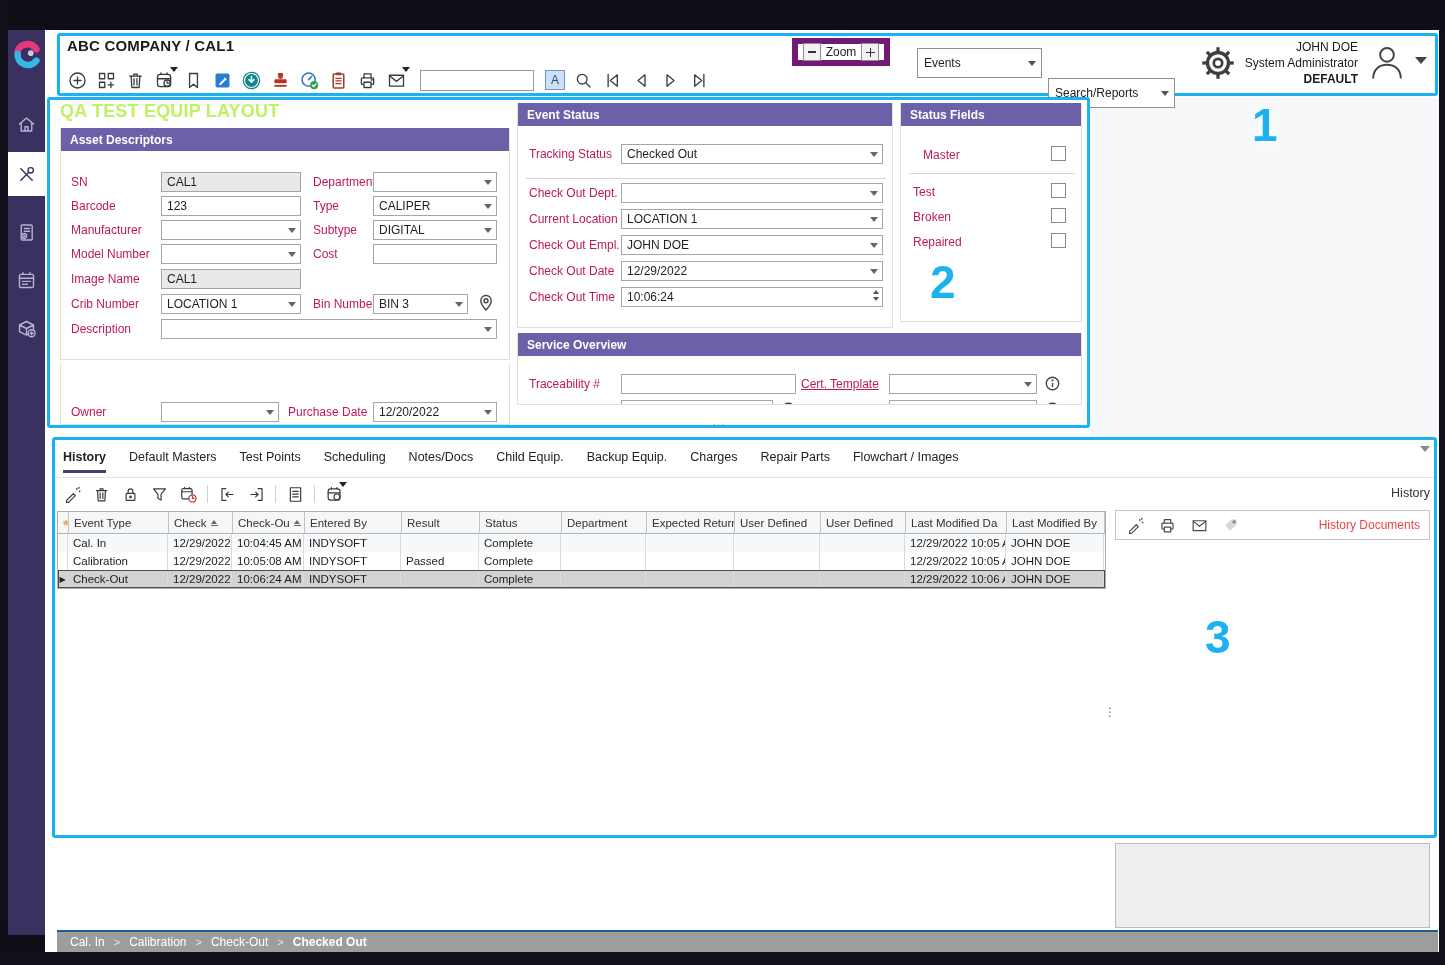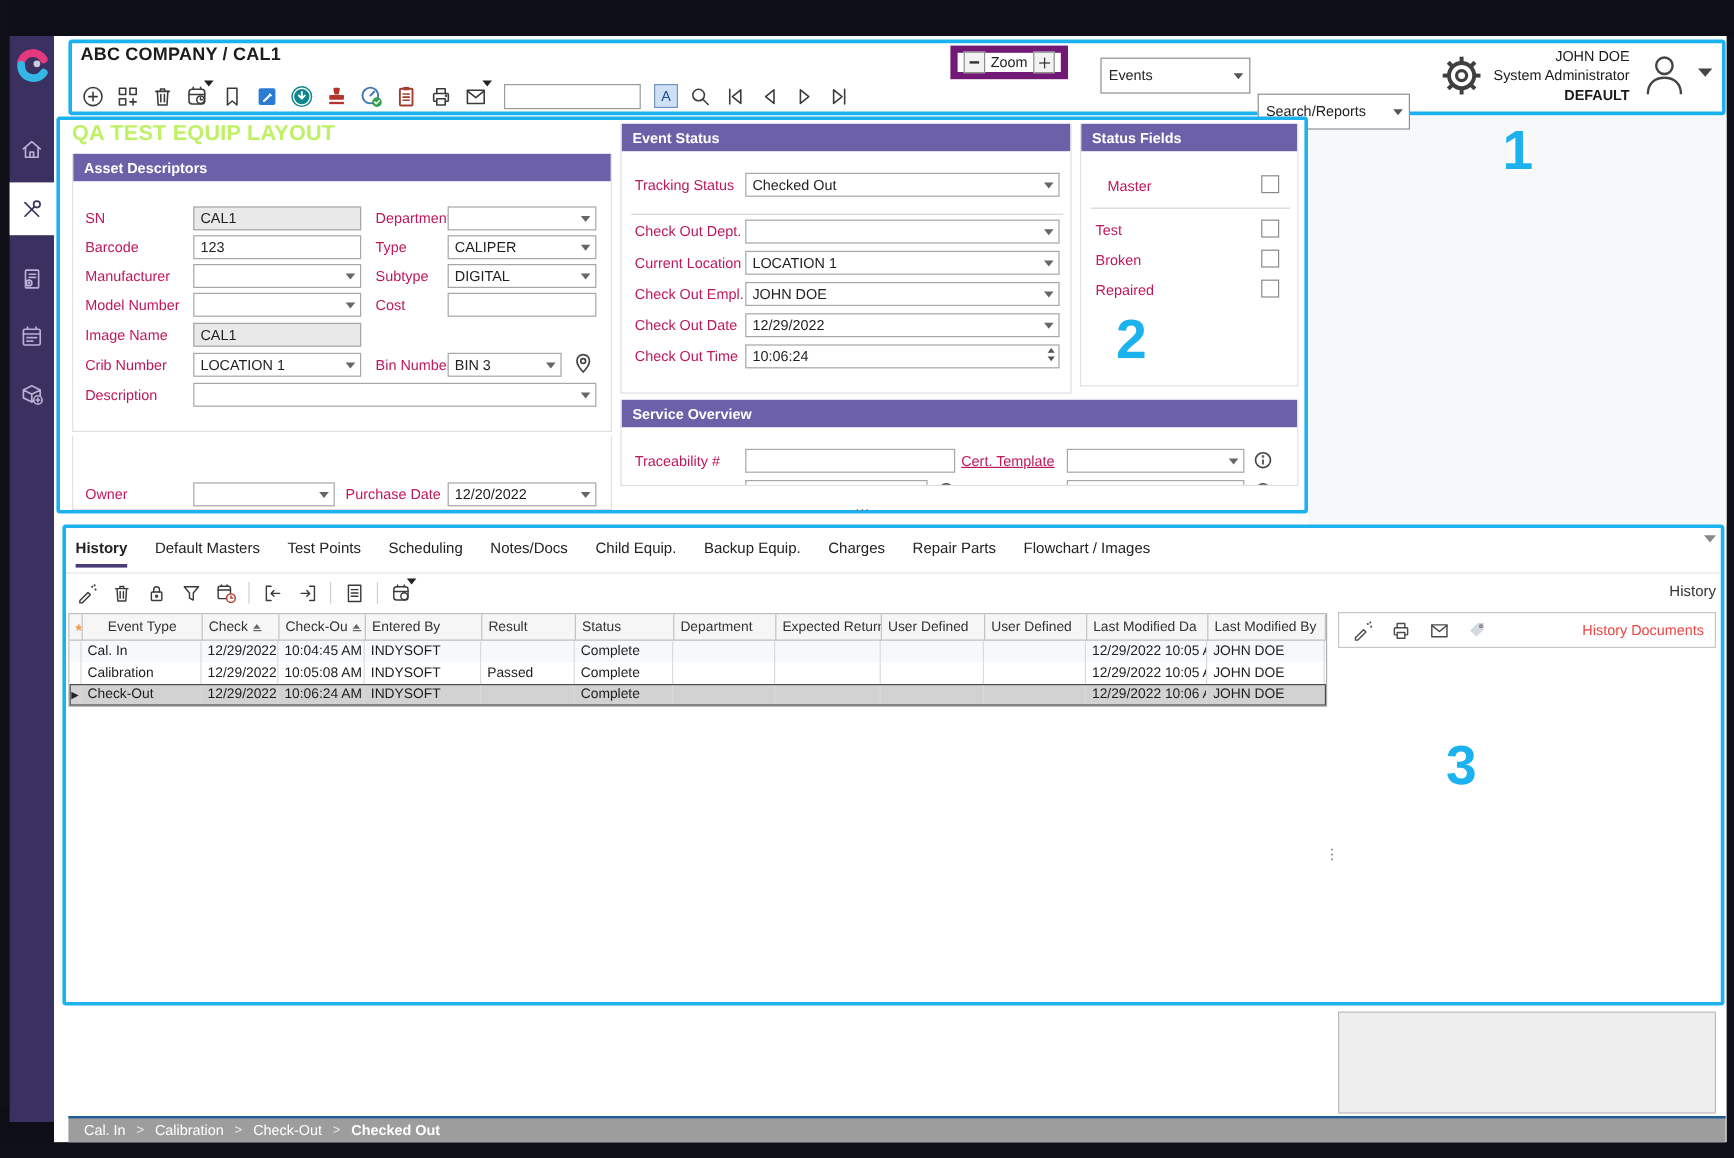--- a/index.html
+++ b/index.html
@@ -601,21 +601,21 @@
         <span class="corner-caret"></span>
       </div>
   </div>
   <div class="abs" id="history-label">History</div>
 
   <div class="abs" id="grid">
     <div id="grid-header">
         <div class="hcell" style="width: 10px;">
           <span class="star">*</span>
         </div>
-        <div class="hcell" style="width: 100px; justify-content: center;">
+        <div class="hcell" style="width: 100px;">
           <span>Event Type</span>
         </div>
         <div class="hcell" style="width: 64px;">
           <span>Check</span>
           <span class="sort"></span>
         </div>
         <div class="hcell" style="width: 72px;">
           <span>Check-Ou</span>
           <span class="sort"></span>
         </div>

